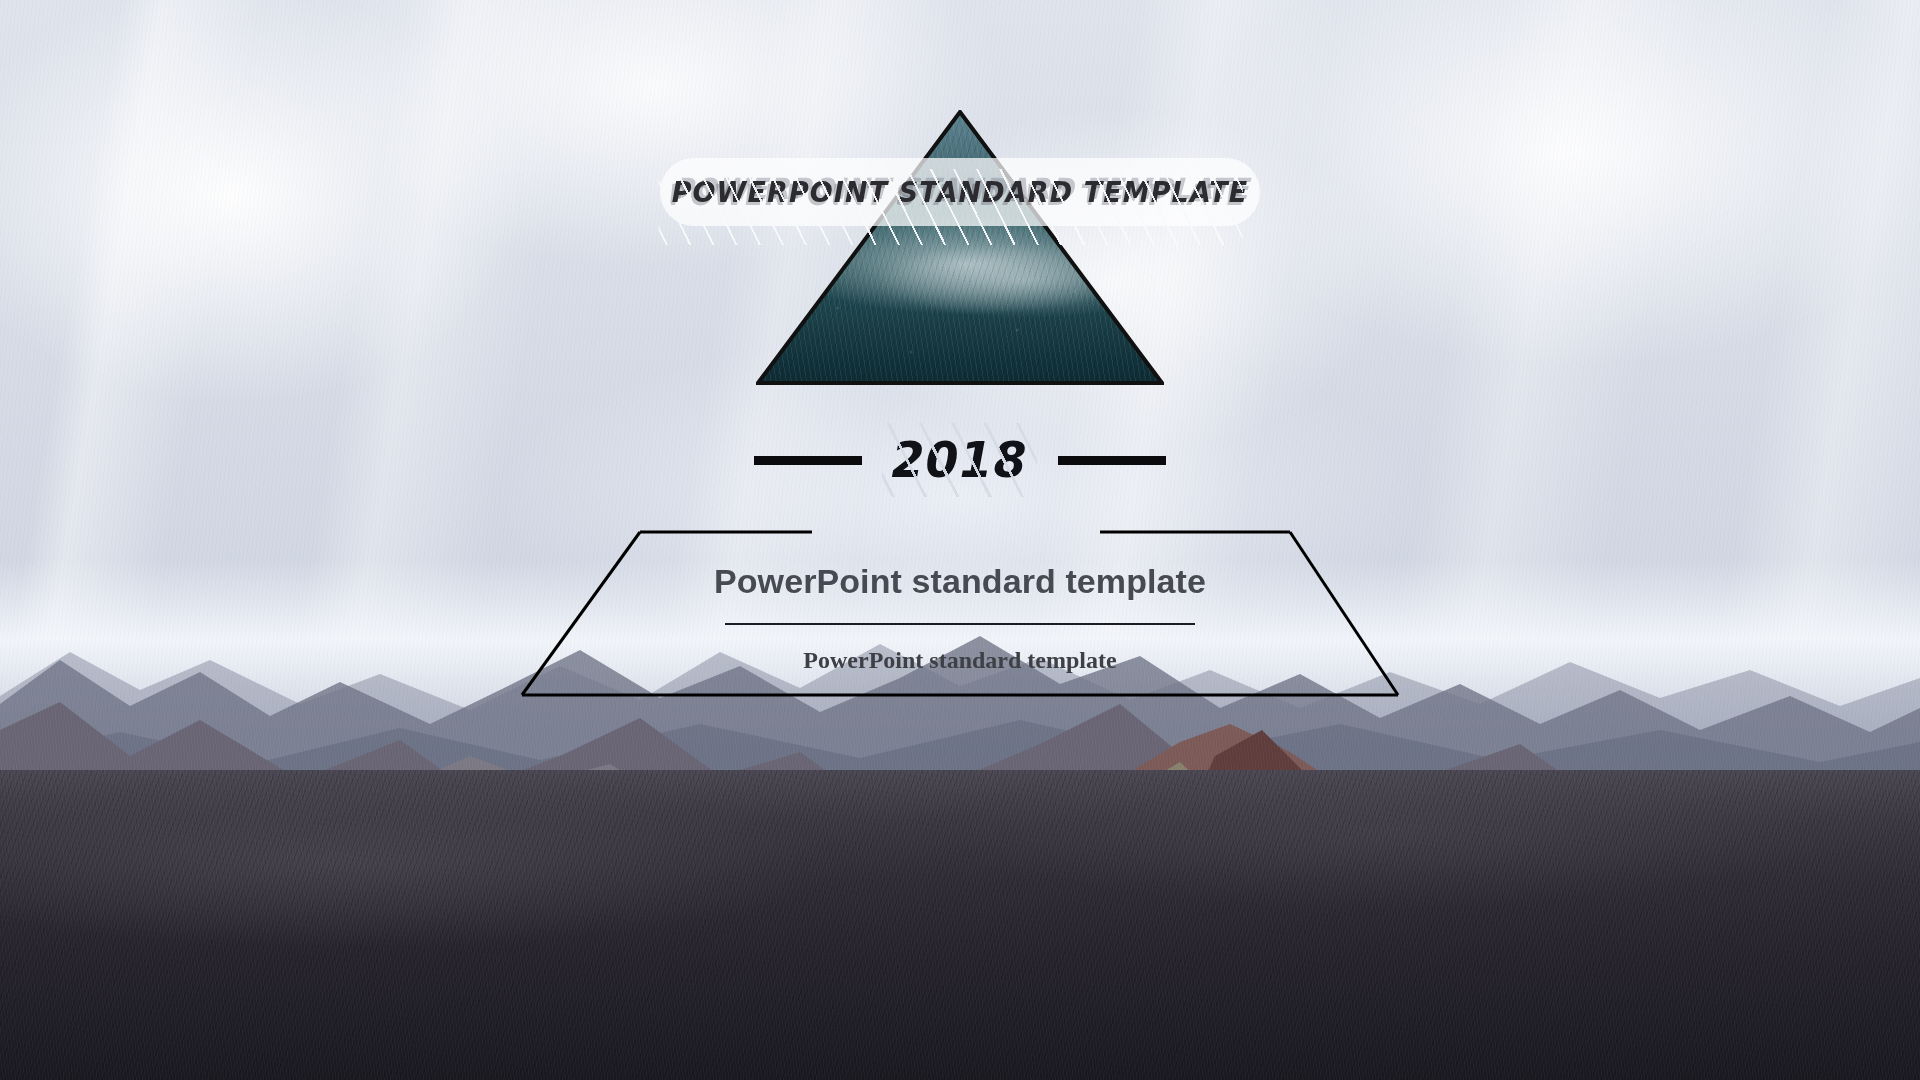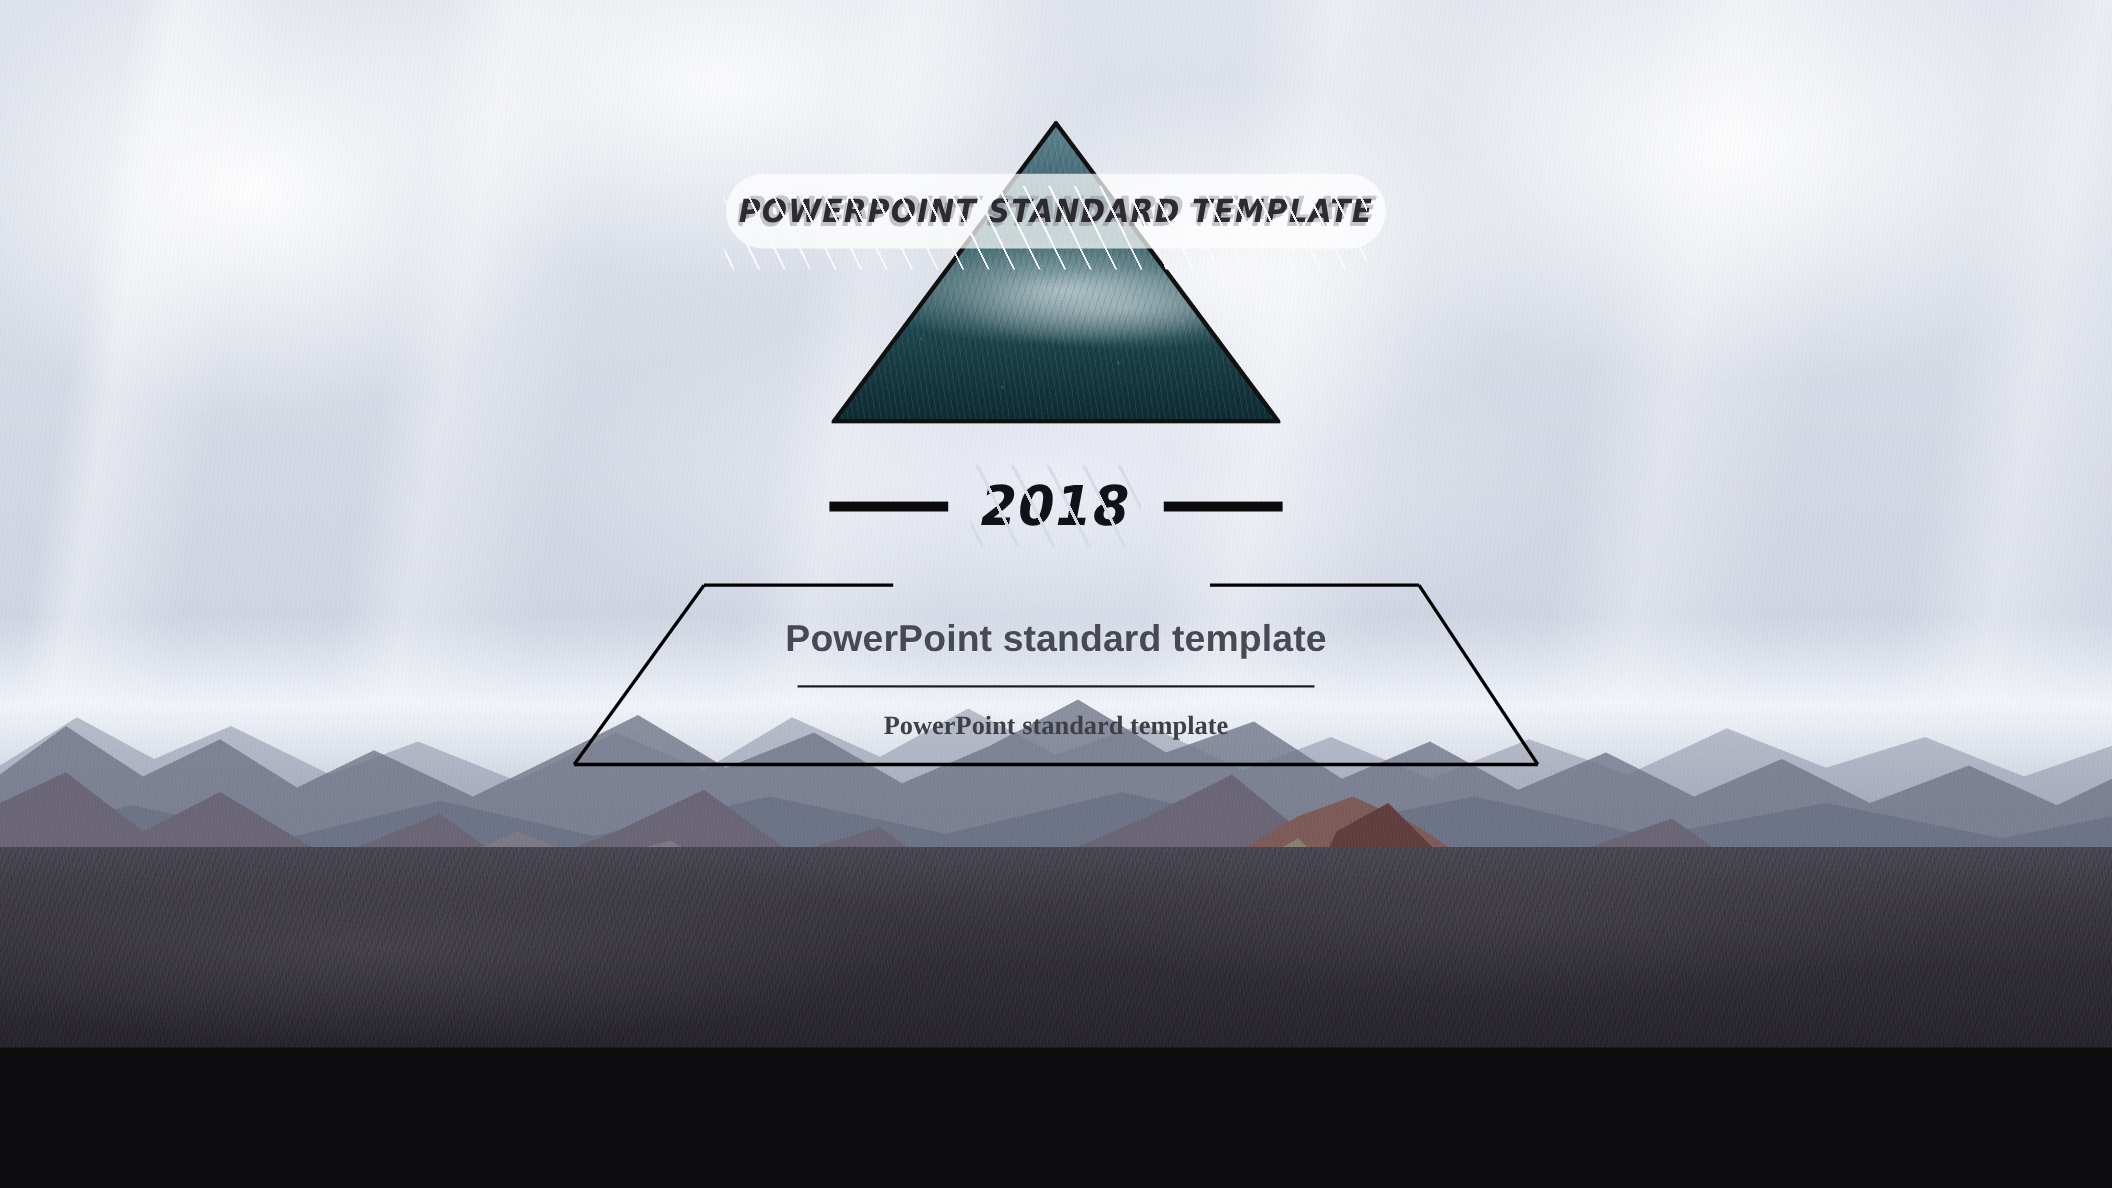--- a/index.html
+++ b/index.html
@@ -1,21 +1,21 @@
 <!DOCTYPE html>
 <html><head>
 <meta charset="utf-8">
 <style>
   * { margin:0; padding:0; box-sizing:border-box; }
   html,body { width:1920px; height:1080px; overflow:hidden; background:#0d0d10; }
   body { font-family:"Liberation Sans", sans-serif; }
 
   #slide {
     position:relative;
-    width:1920px; height:952px;
+    width:1920px; height:1080px;
     overflow:hidden;
     text-align:right;
   }
 
   
   .bg-layer { position:absolute; inset:0; }
 
   
   .sky {
     background:

